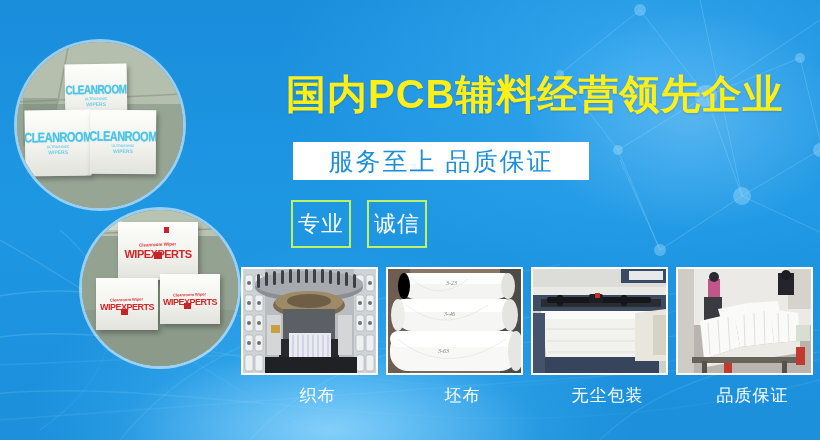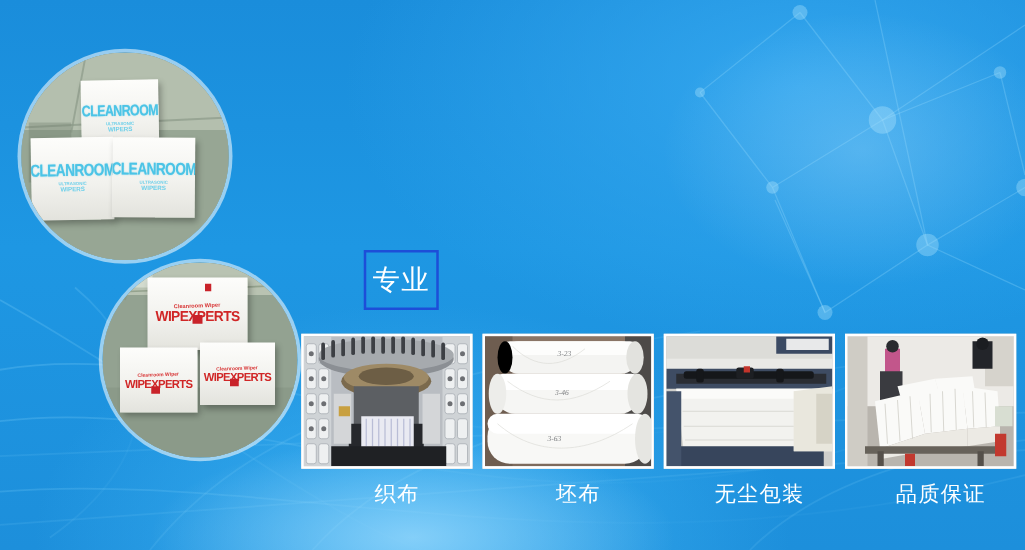--- a/index.html
+++ b/index.html
@@ -111,21 +111,21 @@
   
   #value-boxes {
     position: absolute;
     left: 291px; top: 200px;
     display: flex;
     gap: 16px;
   }
   .value-box {
     width: 60px;
     height: 48px;
-    border: 2px solid #1d4ed8;
+    border: 2px solid #bef264;
     display: flex;
     align-items: center;
     justify-content: center;
     color: #ffffff;
     font-size: 22px;
     letter-spacing: 1px;
     box-sizing: border-box;
   }
   
   #process-strip {
@@ -274,25 +274,32 @@
       <div class="cmark" style="left:25px;top:31px;width:7px;height:6px;"></div>
     </div>
 
     <div class="carton red" style="left:78px; top:64px; width:60px; height:50px;">
       <div class="sub1" style="font-size:4px;transform:rotate(-2deg);">Cleanroom Wiper</div>
       <div class="brand" style="font-size:9px;">WIPEXPERTS</div>
       <div class="cmark" style="left:24px;top:29px;width:7px;height:6px;"></div>
     </div>
   </div>
 
-
+  <div id="headline">国内PCB辅料经营领先企业</div>
+
+  <div id="subtitle-band">
+    <span id="subtitle-text">服务至上 品质保证</span>
+  </div>
 
   <div id="value-boxes">
     <div class="value-box">
       <span>专业</span>
+    </div>
+    <div class="value-box">
+      <span>诚信</span>
     </div>
   </div>
 
   <div id="process-strip">
 
     <div class="process-item">
       <div class="thumb">
         <svg viewBox="0 0 133 104" preserveAspectRatio="none">
           <rect width="133" height="104" fill="#b9bdc2"></rect>
           <rect x="0" y="0" width="22" height="104" fill="#cfd3d6"></rect>

